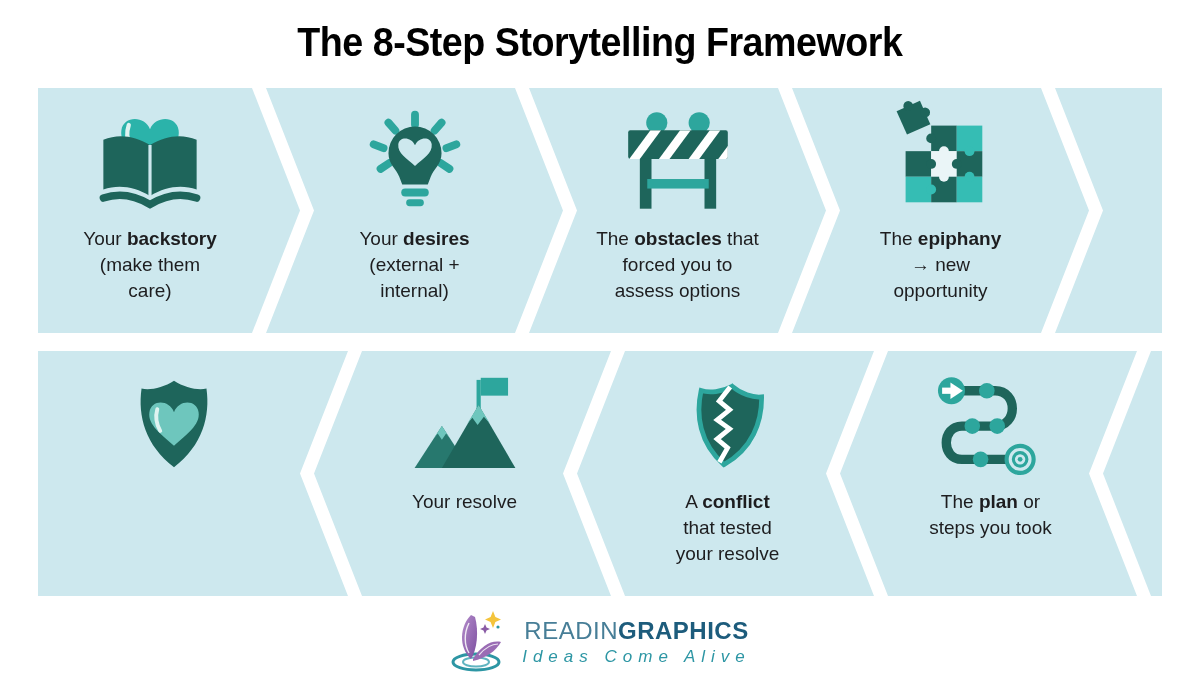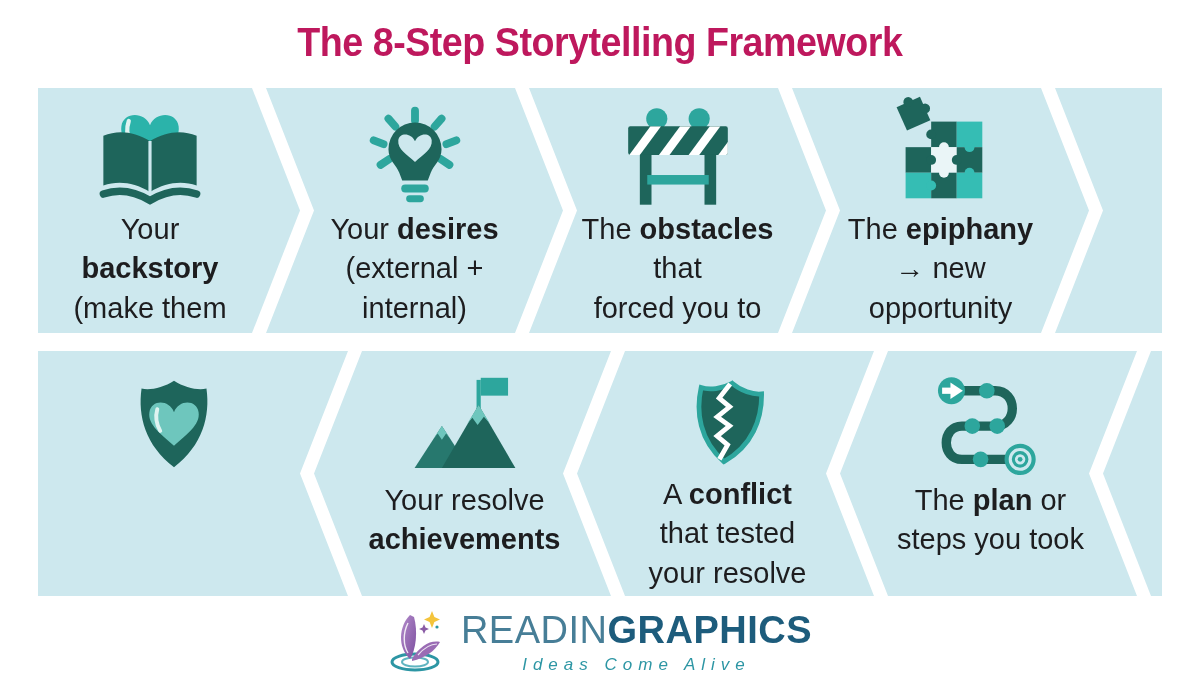--- a/index.html
+++ b/index.html
@@ -3,21 +3,21 @@
 <meta charset="utf-8">
 <style>
   html,body{margin:0;padding:0;}
   body{
     width:1200px;height:700px;background:#ffffff;overflow:hidden;
     font-family:"Liberation Sans","DejaVu Sans",sans-serif;
     -webkit-font-smoothing:antialiased;
   }
   .title{
     margin:20px 0 0;text-align:center;font-size:40px;font-weight:800;
-    color:#be185d;letter-spacing:-0.5px;line-height:1.1;
+    color:#000000;letter-spacing:-0.5px;line-height:1.1;
   }
   .title > span{display:inline-block;transform:scaleX(.94);}
   .rows-wrap{width:1124px;margin:24px auto 0;}
   .row{position:relative;height:245px;}
   .row + .row{margin-top:18px;}
   .cell{
     position:absolute;top:0;height:100%;background:#cde8ee;
   }
   
   .r1-first{clip-path:polygon(0 0,calc(100% - 48px) 0,100% 50%,calc(100% - 48px) 100%,0 100%);}
@@ -27,38 +27,38 @@
   .r2-first{clip-path:polygon(0 0,100% 0,calc(100% - 48px) 50%,100% 100%,0 100%);}
   .r2-mid{clip-path:polygon(48px 0,100% 0,calc(100% - 48px) 50%,100% 100%,48px 100%,0 50%);}
   .r2-frag{clip-path:polygon(48px 0,100% 0,100% 100%,48px 100%,0 50%);}
 
   .content{position:absolute;inset:0;display:flex;flex-direction:column;align-items:center;padding:16px 52px 8px 52px;}
   .pad-l0{padding-left:14px;}
   .pad-l56{padding-left:56px;}
   .icon-wrap{height:114px;display:flex;align-items:center;justify-content:center;}
   .icon-wrap svg{overflow:visible;}
   .label{
-    margin-top:0;font-size:29px;line-height:1.36;color:#1d1d1f;
+    margin-top:8px;font-size:19px;line-height:1.36;color:#1d1d1f;
     text-align:center;white-space:pre-line;
   }
   .label b{font-weight:700;}
 
   
   .f-dark{fill:#1e655b;} .f-mid{fill:#2da69d;} .f-bright{fill:#2bb3aa;}
   .f-pale{fill:#6ec6bd;} .f-lt{fill:#35bdb4;} .f-bg{fill:#cde8ee;}
   .f-white{fill:#ffffff;} .f-puzwhite{fill:#eaf5f7;}
   .s-dark{stroke:#1e655b;fill:none;} .s-mid{stroke:#2da69d;fill:none;}
   .s-bg{stroke:#cde8ee;fill:none;} .s-white{stroke:#ffffff;fill:none;}
   .s-shine{stroke:#dff3f1;fill:none;}
 
   .footer{
     margin-top:13px;display:flex;align-items:center;justify-content:center;gap:13px;
   }
   .brand-block{display:flex;flex-direction:column;align-items:center;}
-  .brand{font-size:38px;letter-spacing:.5px;color:#477e97;line-height:1.15;}
+  .brand{font-size:24px;letter-spacing:.5px;color:#477e97;line-height:1.15;}
   .brand b{color:#1d5c7c;font-weight:700;}
   .tagline{
     margin-top:2px;font-size:17px;font-style:italic;color:#2d96a4;
     letter-spacing:6px;font-weight:500;
   }
 </style>
 </head>
 <body>
 
 <h1 class="title"><span>The 8-Step Storytelling Framework</span></h1>
@@ -192,21 +192,21 @@
           <svg width="126" height="106" viewBox="0 0 120 100" aria-hidden="true">
             <path fill="#27786e" d="M12 92 L38 52 L64 92 Z"></path>
             <path class="f-pale" d="M30 64 L38 52 L46 64 L42 59 L38 65 L34 59 Z"></path>
             <rect class="f-mid" x="71" y="8" width="4" height="28"></rect>
             <rect class="f-mid" x="75" y="6" width="26" height="17"></rect>
             <path class="f-dark" d="M38 92 L73 32 L108 92 Z"></path>
             <path class="f-pale" d="M62 50 L73 32 L84 50 L78 43 L72 51 L67 44 Z"></path>
           </svg>
         </div>
         <div class="label"><span>Your resolve
-</span><b>achievements</b><span></span></div>
+</span><span></span></div>
       </div>
     </div>
 
     <div class="cell r2-mid" style="left:539px;width:297px">
       <div class="content pad-l56">
         <div class="icon-wrap">
           <svg width="114" height="108" viewBox="0 0 120 100" aria-hidden="true">
             <g transform="rotate(6 60 52)">
               <path class="f-dark" stroke="#2da69d" stroke-width="5" d="M60 10 C70 17 83 20 92 18 C95 44 88 73 60 93 C32 73 25 44 28 18 C37 20 50 17 60 10 Z"></path>
               <path class="s-white" stroke-width="5" d="M58 11 L48 27 L60 35 L48 47 L62 55 L50 67 L62 75 L55 91"></path>

